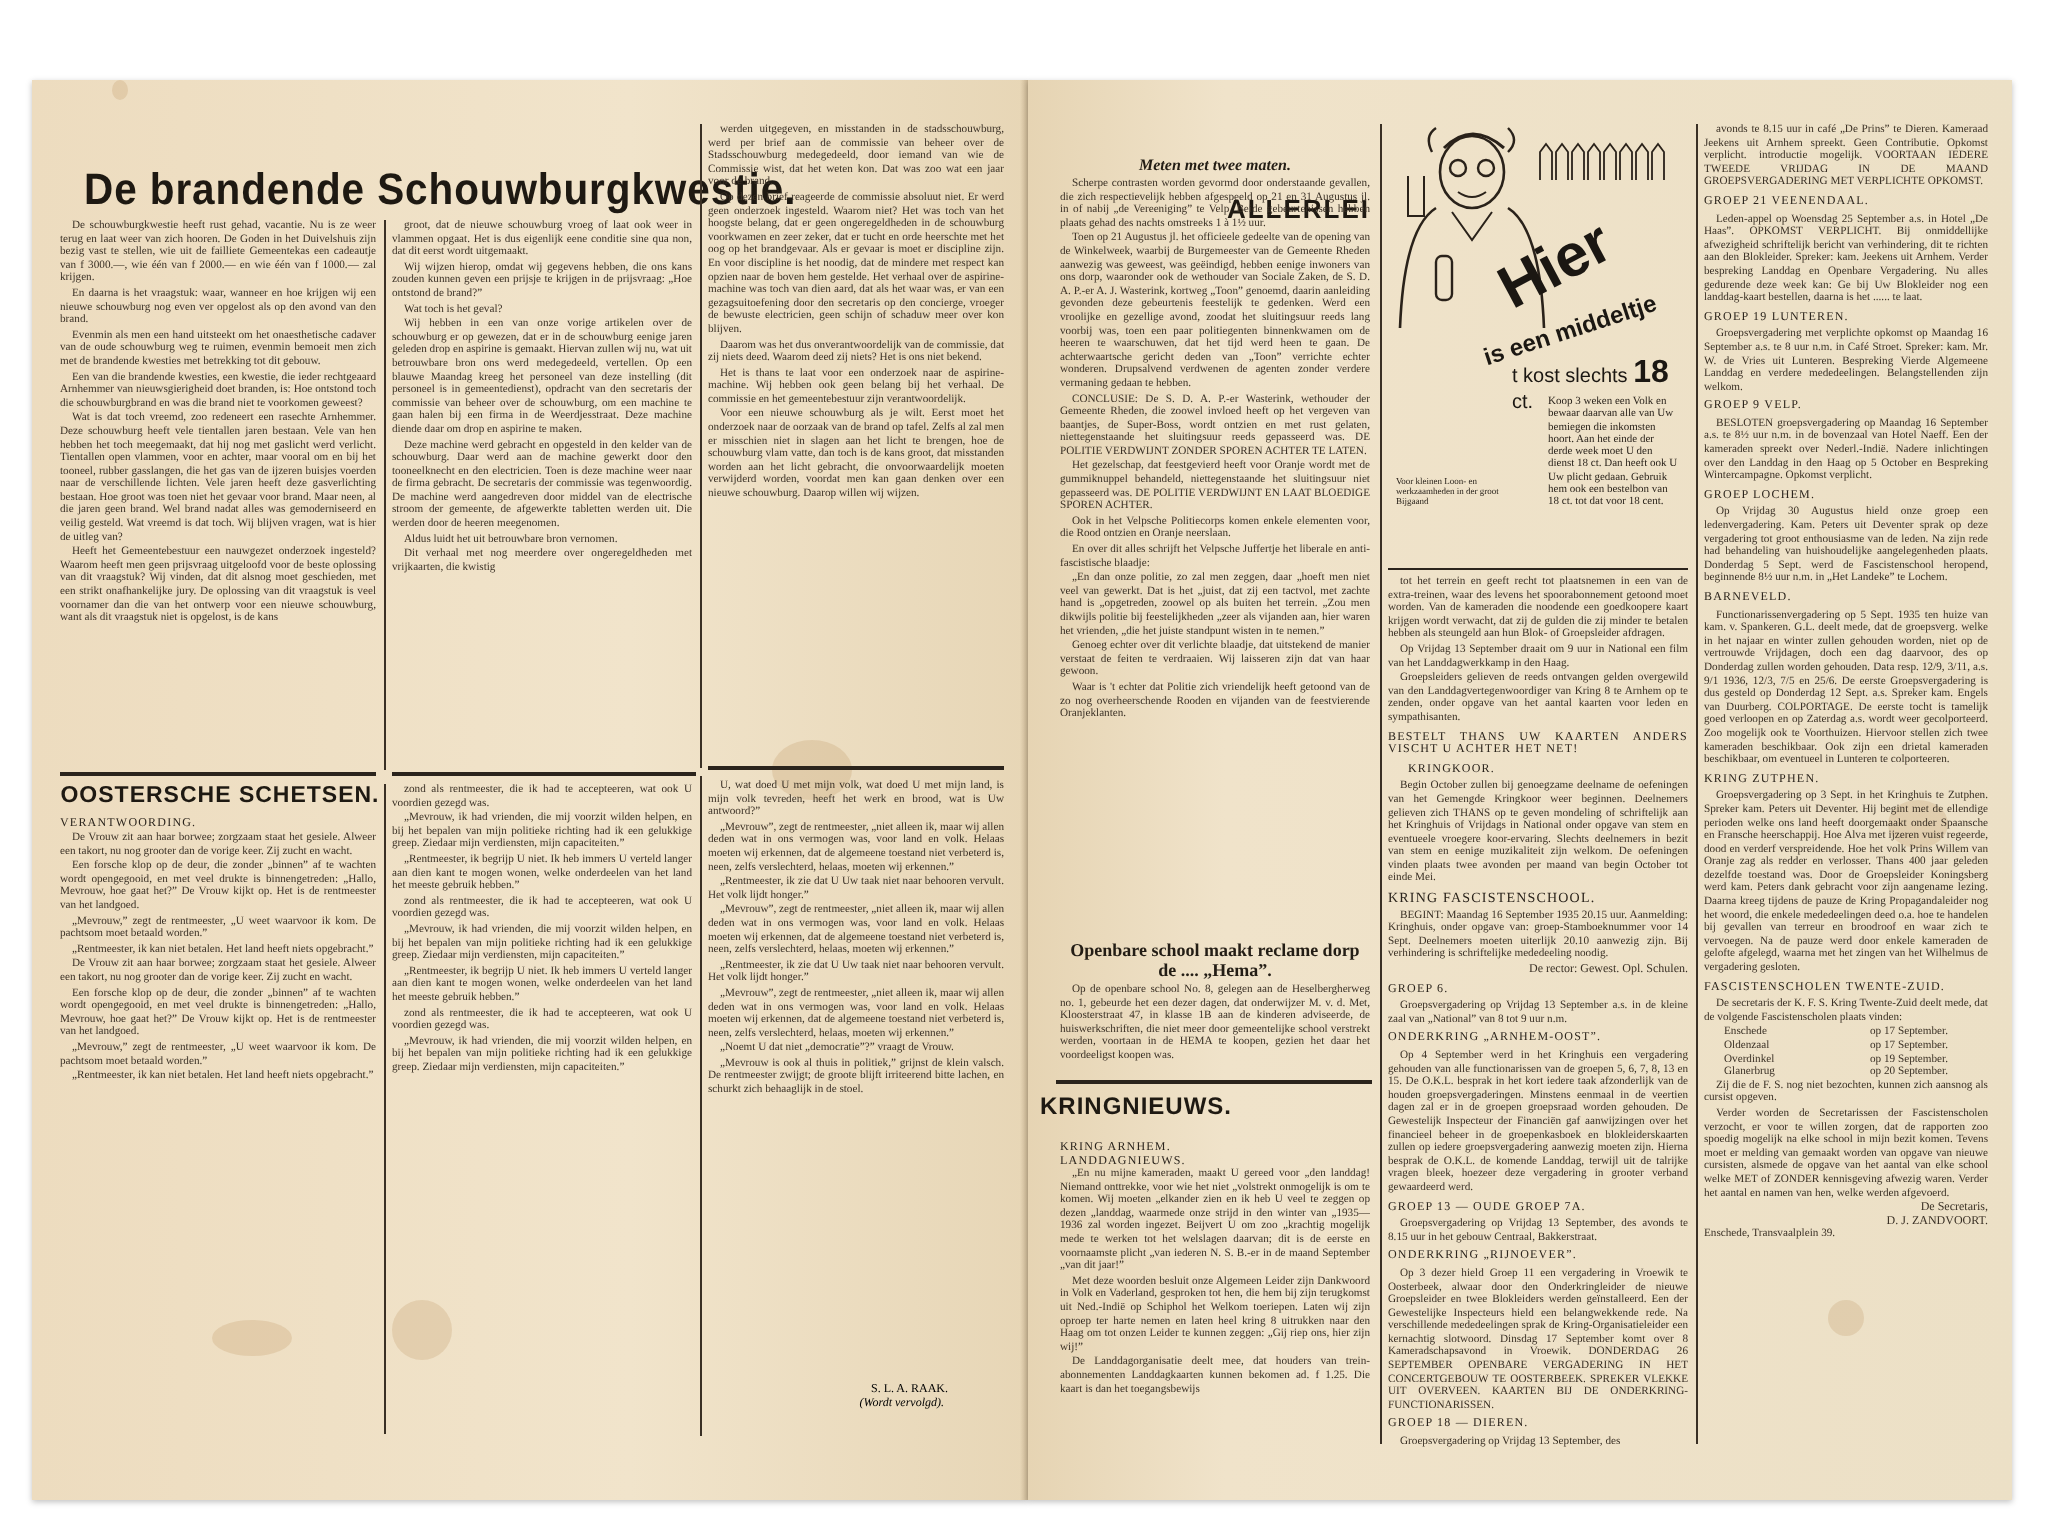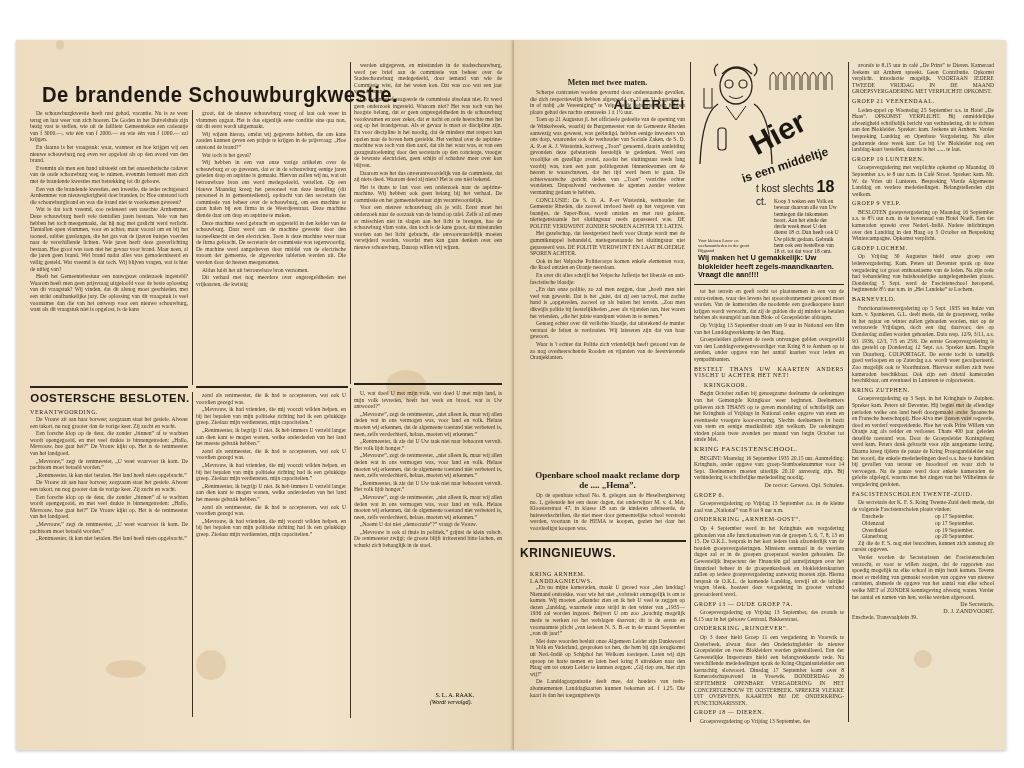--- a/index.html
+++ b/index.html
@@ -65,21 +65,21 @@
       <p>Op dezen brief reageerde de commissie absoluut niet. Er werd geen onderzoek ingesteld. Waarom niet? Het was toch van het hoogste belang, dat er geen ongeregeldheden in de schouwburg voorkwamen en zeer zeker, dat er tucht en orde heerschte met het oog op het brandgevaar. Als er gevaar is moet er discipline zijn. En voor discipline is het noodig, dat de mindere met respect kan opzien naar de boven hem gestelde. Het verhaal over de aspirine-machine was toch van dien aard, dat als het waar was, er van een gezagsuitoefening door den secretaris op den concierge, vroeger de bewuste electricien, geen schijn of schaduw meer over kon blijven.</p>
       <p>Daarom was het dus onverantwoordelijk van de commissie, dat zij niets deed. Waarom deed zij niets? Het is ons niet bekend.</p>
       <p>Het is thans te laat voor een onderzoek naar de aspirine-machine. Wij hebben ook geen belang bij het verhaal. De commissie en het gemeentebestuur zijn verantwoordelijk.</p>
       <p>Voor een nieuwe schouwburg als je wilt. Eerst moet het onderzoek naar de oorzaak van de brand op tafel. Zelfs al zal men er misschien niet in slagen aan het licht te brengen, hoe de schouwburg vlam vatte, dan toch is de kans groot, dat misstanden worden aan het licht gebracht, die onvoorwaardelijk moeten verwijderd worden, voordat men kan gaan denken over een nieuwe schouwburg. Daarop willen wij wijzen.</p>
     </div>
 
     <div class="rule-h" style="left:14px;top:346px;width:158px;"></div>
     <div class="rule-h" style="left:180px;top:346px;width:152px;"></div>
     <div class="rule-h" style="left:338px;top:343px;width:148px;"></div>
 
-    <div class="h-main" style="left:14px;top:352px;width:160px;font-size:11.5px;text-align:center;">OOSTERSCHE BESLOTEN.</div>
+    <div class="h-main" style="left:14px;top:352px;width:160px;font-size:11.5px;text-align:center;">OOSTERSCHE SCHETSEN.</div>
     <div class="sec" style="position:absolute;left:14px;top:366px;width:160px;">VERANTWOORDING.</div>
 
     <div class="col" style="left:14px;top:376px;width:158px;height:315px;">
       <p>De Vrouw zit aan haar borwee; zorgzaam staat het gesiele. Alweer een takort, nu nog grooter dan de vorige keer. Zij zucht en wacht.</p>
       <p>Een forsche klop op de deur, die zonder „binnen” af te wachten wordt opengegooid, en met veel drukte is binnengetreden: „Hallo, Mevrouw, hoe gaat het?” De Vrouw kijkt op. Het is de rentmeester van het landgoed.</p>
       <p>„Mevrouw,” zegt de rentmeester, „U weet waarvoor ik kom. De pachtsom moet betaald worden.”</p>
       <p>„Rentmeester, ik kan niet betalen. Het land heeft niets opgebracht.”</p>
       <p>De Vrouw zit aan haar borwee; zorgzaam staat het gesiele. Alweer een takort, nu nog grooter dan de vorige keer. Zij zucht en wacht.</p>
       <p>Een forsche klop op de deur, die zonder „binnen” af te wachten wordt opengegooid, en met veel drukte is binnengetreden: „Hallo, Mevrouw, hoe gaat het?” De Vrouw kijkt op. Het is de rentmeester van het landgoed.</p>
       <p>„Mevrouw,” zegt de rentmeester, „U weet waarvoor ik kom. De pachtsom moet betaald worden.”</p>
@@ -111,21 +111,21 @@
     <div class="sig" style="position:absolute;left:338px;top:659px;width:118px;font-style:italic;">(Wordt vervolgd).</div>
   </div>
 
   <div class="fold"></div>
 
   <div class="page right">
     <div class="stain" style="left:430px;top:360px;width:30px;height:24px;"></div>
     <div class="stain" style="left:400px;top:610px;width:18px;height:18px;"></div>
 
     <div class="h-main" style="left:16px;top:22px;width:155px;text-align:right;font-size:13px;letter-spacing:1px;margin-top:35px;">ALLERLEI</div>
-    <div class="h-sub" style="position:absolute;left:16px;top:38px;width:155px;font-size:8px;">Meten met twee maten.</div>
+    <div class="h-sub" style="position:absolute;left:16px;top:38px;width:155px;font-size:8px;font-style:italic;">Meten met twee maten.</div>
     <div class="col" style="left:16px;top:49px;width:155px;height:380px;">
       <p>Scherpe contrasten worden gevormd door onderstaande gevallen, die zich respectievelijk hebben afgespeeld op 21 en 31 Augustus jl. in of nabij „de Vereeniging” te Velp. Beide gebeurtenissen hebben plaats gehad des nachts omstreeks 1 à 1½ uur.</p>
       <p>Toen op 21 Augustus jl. het officieele gedeelte van de opening van de Winkelweek, waarbij de Burgemeester van de Gemeente Rheden aanwezig was geweest, was geëindigd, hebben eenige inwoners van ons dorp, waaronder ook de wethouder van Sociale Zaken, de S. D. A. P.-er A. J. Wasterink, kortweg „Toon” genoemd, daarin aanleiding gevonden deze gebeurtenis feestelijk te gedenken. Werd een vroolijke en gezellige avond, zoodat het sluitingsuur reeds lang voorbij was, toen een paar politiegenten binnenkwamen om de heeren te waarschuwen, dat het tijd werd heen te gaan. De achterwaartsche gericht deden van „Toon” verrichte echter wonderen. Drupsalvend verdwenen de agenten zonder verdere vermaning gedaan te hebben.</p>
       <p>CONCLUSIE: De S. D. A. P.-er Wasterink, wethouder der Gemeente Rheden, die zoowel invloed heeft op het vergeven van baantjes, de Super-Boss, wordt ontzien en met rust gelaten, niettegenstaande het sluitingsuur reeds gepasseerd was. DE POLITIE VERDWIJNT ZONDER SPOREN ACHTER TE LATEN.</p>
       <p>Het gezelschap, dat feestgevierd heeft voor Oranje wordt met de gummiknuppel behandeld, niettegenstaande het sluitingsuur niet gepasseerd was. DE POLITIE VERDWIJNT EN LAAT BLOEDIGE SPOREN ACHTER.</p>
       <p>Ook in het Velpsche Politiecorps komen enkele elementen voor, die Rood ontzien en Oranje neerslaan.</p>
       <p>En over dit alles schrijft het Velpsche Juffertje het liberale en anti-fascistische blaadje:</p>
       <p>„En dan onze politie, zo zal men zeggen, daar „hoeft men niet veel van gewerkt. Dat is het „juist, dat zij een tactvol, met zachte hand is „opgetreden, zoowel op als buiten het terrein. „Zou men dikwijls politie bij feestelijkheden „zeer als vijanden aan, hier waren het vrienden, „die het juiste standpunt wisten in te nemen.”</p>
       <p>Genoeg echter over dit verlichte blaadje, dat uitstekend de manier verstaat de feiten te verdraaien. Wij laisseren zijn dat van haar gewoon.</p>
       <p>Waar is 't echter dat Politie zich vriendelijk heeft getoond van de zo nog overheerschende Rooden en vijanden van de feestvierende Oranjeklanten.</p>
@@ -175,21 +175,20 @@
       </svg>
       <div class="hier">Hier</div>
       <div class="tag">is een middeltje</div>
       <div class="price">
         <span>t kost slechts</span>
         <b>18</b>
         <span>ct.</span>
       </div>
       <div class="body">Koop 3 weken een Volk en bewaar daarvan alle van Uw bemiegen die inkomsten hoort. Aan het einde der derde week moet U den dienst 18 ct. Dan heeft ook U Uw plicht gedaan. Gebruik hem ook een bestelbon van 18 ct. tot dat voor 18 cent.</div>
       <div style="position:absolute;left:2px;top:180px;width:60px;font-size:4.5px;line-height:5px;color:#2b241c;">Voor kleinen Loon- en werkzaamheden in der groot Bijgaand</div>
-      <div class="foot">Wij maken het U gemakkelijk: Uw blokleider heeft zegels-maandkaarten. Vraagt die aan!!!!</div>
     </div>
 
     <div class="rule-h" style="left:180px;top:244px;width:150px;height:1px;"></div>
     <div class="col" style="left:180px;top:248px;width:150px;height:440px;">
       <p>tot het terrein en geeft recht tot plaatsnemen in een van de extra-treinen, waar des levens het spoorabonnement getoond moet worden. Van de kameraden die noodende een goedkoopere kaart krijgen wordt verwacht, dat zij de gulden die zij minder te betalen hebben als steungeld aan hun Blok- of Groepsleider afdragen.</p>
       <p>Op Vrijdag 13 September draait om 9 uur in National een film van het Landdagwerkkamp in den Haag.</p>
       <p>Groepsleiders gelieven de reeds ontvangen gelden overgewild van den Landdagvertegenwoordiger van Kring 8 te Arnhem op te zenden, onder opgave van het aantal kaarten voor leden en sympathisanten.</p>
       <div class="sec">BESTELT THANS UW KAARTEN ANDERS VISCHT U ACHTER HET NET!</div>
       <div class="sec" style="text-align:left;padding-left:10px;">KRINGKOOR.</div>
       <p>Begin October zullen bij genoegzame deelname de oefeningen van het Gemengde Kringkoor weer beginnen. Deelnemers gelieven zich THANS op te geven mondeling of schriftelijk aan het Kringhuis of Vrijdags in National onder opgave van stem en eventueele vroegere koor-ervaring. Slechts deelnemers in bezit van stem en eenige muzikaliteit zijn welkom. De oefeningen vinden plaats twee avonden per maand van begin October tot einde Mei.</p>

